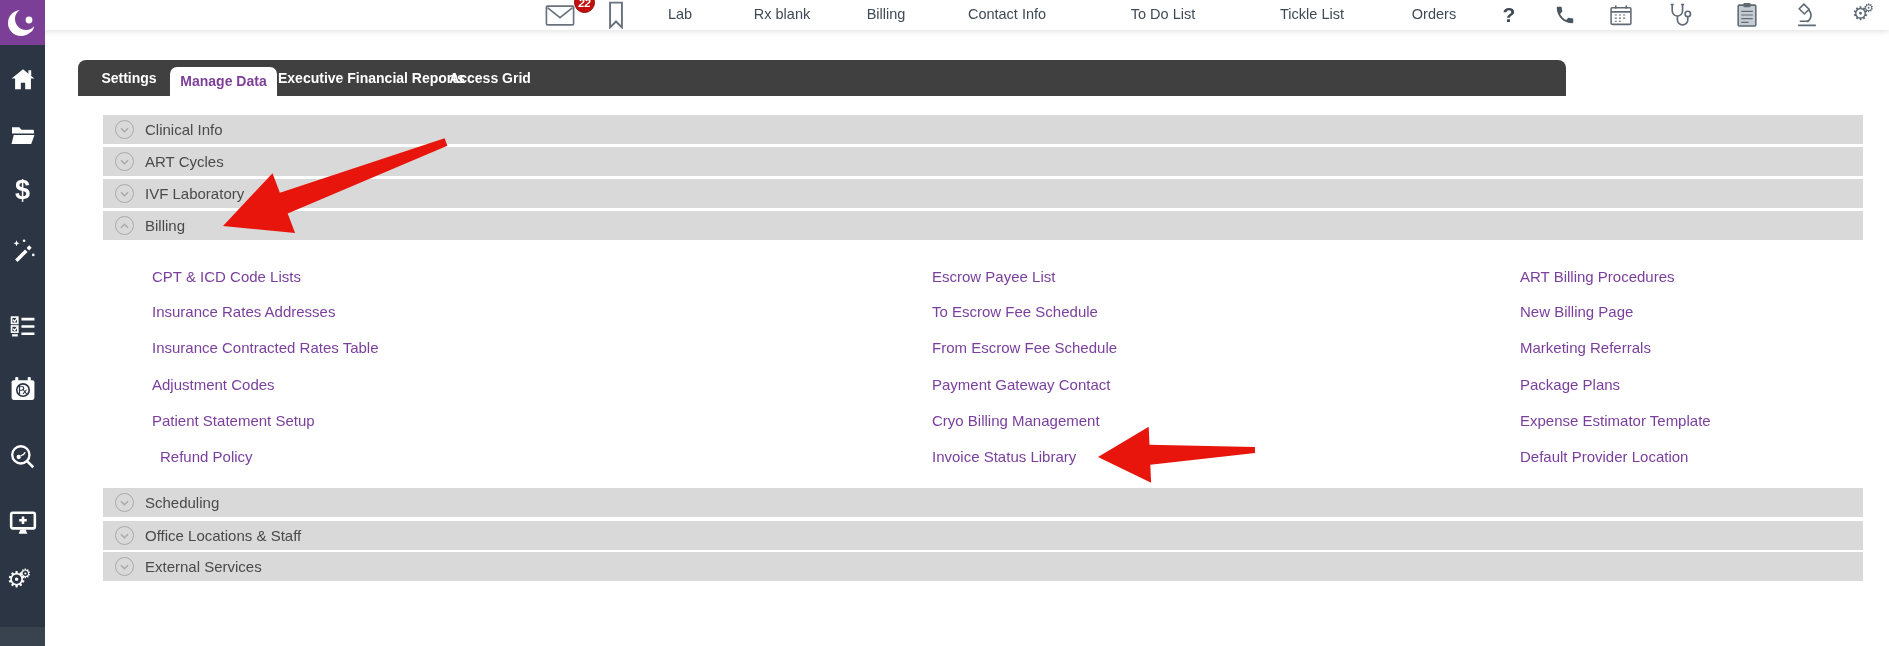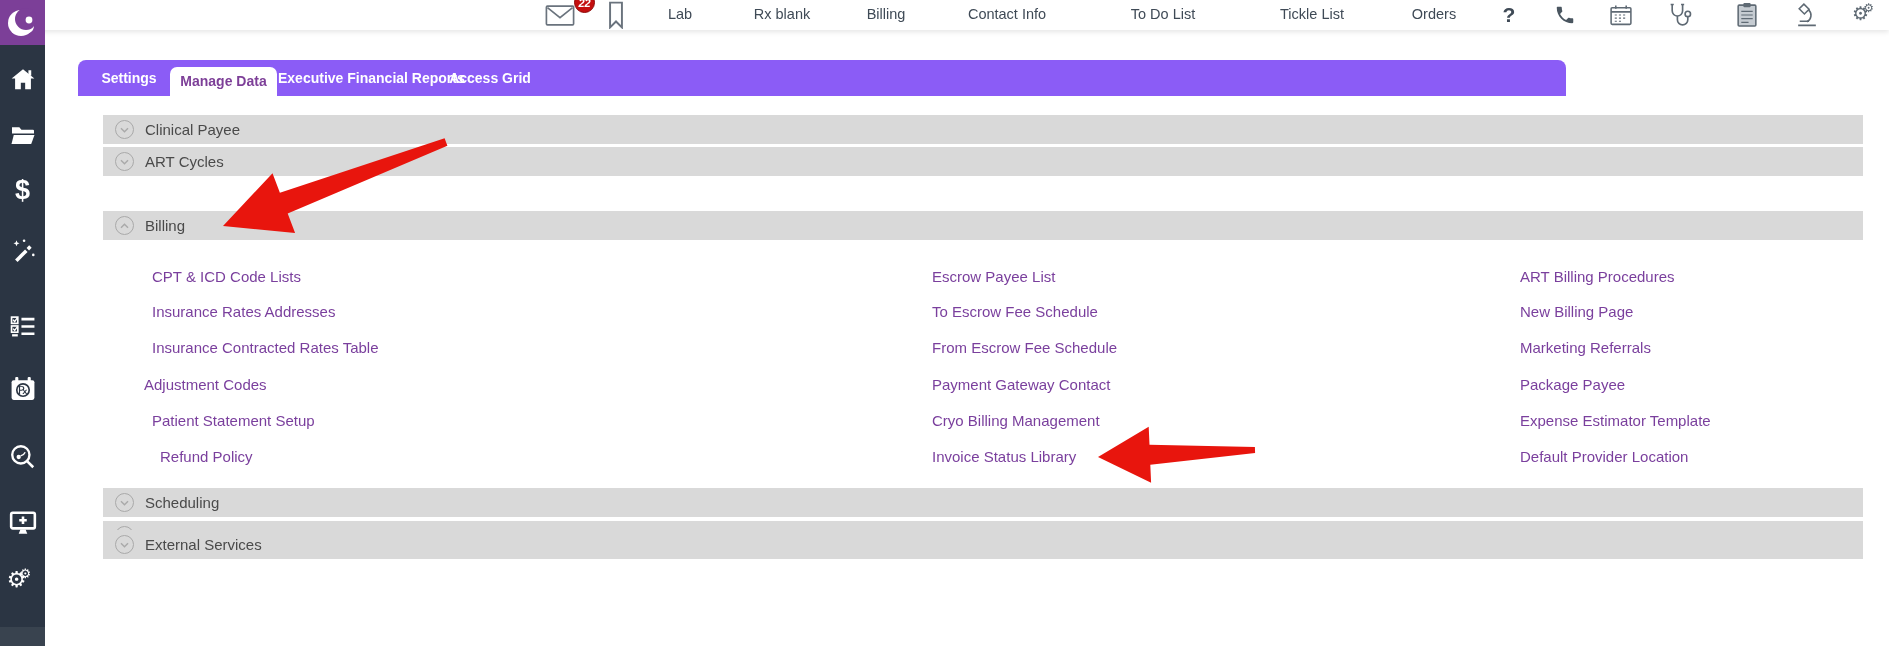--- a/index.html
+++ b/index.html
@@ -23,21 +23,21 @@
   
   #sidebar{position:absolute;left:0;top:0;width:45px;height:646px;background:#2b3543;z-index:4;}
   #logo-block{position:absolute;left:0;top:0;width:45px;height:45px;background:#7c3f98;}
   .side-ic{position:absolute;left:50%;transform:translate(-50%,-50%);cursor:pointer;line-height:0;}
   .dollar{font-size:27px;font-weight:bold;color:#fff;line-height:28px;}
   .sgears{font-size:22px;color:#fff;line-height:24px;}
   .sgears .small{font-size:13px;position:relative;top:-9px;left:-7px;}
   #side-footer{position:absolute;left:0;bottom:0;width:45px;height:19px;background:#39434f;}
 
   
-  #tabbar{position:absolute;left:78px;top:60px;width:1488px;height:36px;background:#8b5cf6;
+  #tabbar{position:absolute;left:78px;top:60px;width:1488px;height:36px;background:#404040;
           border-radius:8px 8px 0 0;z-index:1;}
   .tab{position:absolute;bottom:0;height:36px;line-height:36px;color:#fff;font-weight:bold;
        font-size:14px;text-align:center;cursor:pointer;white-space:nowrap;}
   .tab.active{height:29px;line-height:29px;background:#fff;color:#7d3f98;border-radius:7px 7px 0 0;}
 
   
   .acc-row{position:absolute;left:103px;width:1760px;height:29px;background:#d9d9d9;
            display:flex;align-items:center;cursor:pointer;}
   .chev{width:19px;height:19px;border:1px solid #a9a9a9;border-radius:50%;margin-left:12px;
         display:flex;align-items:center;justify-content:center;flex:none;box-sizing:border-box;}
@@ -207,77 +207,85 @@
     <span class="tab" style="left:200px;width:160px;">Executive Financial Reports</span>
     <span class="tab" style="left:362px;width:100px;">Access Grid</span>
   </nav>
 
   <div class="acc-row" style="top:115px;">
     <span class="chev">
       <svg width="9" height="6" viewBox="0 0 9 6" fill="none" stroke="#a9a9a9" stroke-width="1.4">
           <path d="M1 1.2 L4.5 4.8 L8 1.2"></path>
         </svg>
     </span>
-    <span class="acc-label">Clinical Payee</span>
+    <span class="acc-label">Clinical Info</span>
   </div>
   <div class="acc-row" style="top:147px;">
     <span class="chev">
       <svg width="9" height="6" viewBox="0 0 9 6" fill="none" stroke="#a9a9a9" stroke-width="1.4">
           <path d="M1 1.2 L4.5 4.8 L8 1.2"></path>
         </svg>
     </span>
     <span class="acc-label">ART Cycles</span>
+  </div>
+  <div class="acc-row" style="top:179px;">
+    <span class="chev">
+      <svg width="9" height="6" viewBox="0 0 9 6" fill="none" stroke="#a9a9a9" stroke-width="1.4">
+          <path d="M1 1.2 L4.5 4.8 L8 1.2"></path>
+        </svg>
+    </span>
+    <span class="acc-label">IVF Laboratory</span>
   </div>
   <div class="acc-row" style="top:211px;">
     <span class="chev">
       <svg width="9" height="6" viewBox="0 0 9 6" fill="none" stroke="#a9a9a9" stroke-width="1.4">
           <path d="M1 4.8 L4.5 1.2 L8 4.8"></path>
         </svg>
     </span>
     <span class="acc-label">Billing</span>
   </div>
 
   <span class="blink" style="left:152px;top:268px;">CPT &amp; ICD Code Lists</span>
   <span class="blink" style="left:152px;top:303px;">Insurance Rates Addresses</span>
   <span class="blink" style="left:152px;top:339px;">Insurance Contracted Rates Table</span>
-  <span class="blink" style="left:144px;top:376px;">Adjustment Codes</span>
+  <span class="blink" style="left:152px;top:376px;">Adjustment Codes</span>
   <span class="blink" style="left:152px;top:412px;">Patient Statement Setup</span>
   <span class="blink" style="left:160px;top:448px;">Refund Policy</span>
 
   <span class="blink" style="left:932px;top:268px;">Escrow Payee List</span>
   <span class="blink" style="left:932px;top:303px;">To Escrow Fee Schedule</span>
   <span class="blink" style="left:932px;top:339px;">From Escrow Fee Schedule</span>
   <span class="blink" style="left:932px;top:376px;">Payment Gateway Contact</span>
   <span class="blink" style="left:932px;top:412px;">Cryo Billing Management</span>
   <span class="blink" style="left:932px;top:448px;">Invoice Status Library</span>
 
   <span class="blink" style="left:1520px;top:268px;">ART Billing Procedures</span>
   <span class="blink" style="left:1520px;top:303px;">New Billing Page</span>
   <span class="blink" style="left:1520px;top:339px;">Marketing Referrals</span>
-  <span class="blink" style="left:1520px;top:376px;">Package Payee</span>
+  <span class="blink" style="left:1520px;top:376px;">Package Plans</span>
   <span class="blink" style="left:1520px;top:412px;">Expense Estimator Template</span>
   <span class="blink" style="left:1520px;top:448px;">Default Provider Location</span>
 
   <div class="acc-row" style="top:488px;">
     <span class="chev">
       <svg width="9" height="6" viewBox="0 0 9 6" fill="none" stroke="#a9a9a9" stroke-width="1.4">
           <path d="M1 1.2 L4.5 4.8 L8 1.2"></path>
         </svg>
     </span>
     <span class="acc-label">Scheduling</span>
   </div>
   <div class="acc-row" style="top:521px;">
     <span class="chev">
       <svg width="9" height="6" viewBox="0 0 9 6" fill="none" stroke="#a9a9a9" stroke-width="1.4">
           <path d="M1 1.2 L4.5 4.8 L8 1.2"></path>
         </svg>
     </span>
     <span class="acc-label">Office Locations &amp; Staff</span>
   </div>
-  <div class="acc-row" style="top:530px;">
+  <div class="acc-row" style="top:552px;">
     <span class="chev">
       <svg width="9" height="6" viewBox="0 0 9 6" fill="none" stroke="#a9a9a9" stroke-width="1.4">
           <path d="M1 1.2 L4.5 4.8 L8 1.2"></path>
         </svg>
     </span>
     <span class="acc-label">External Services</span>
   </div>
 
   <svg id="arrows" width="1889" height="646" viewBox="0 0 1889 646">
     <polygon fill="#e8150d" points="223,226 272.5,173.2 279.9,192.8 444.6,138.3 447.4,145.7 287.7,213.4 295.1,233.0"></polygon>

